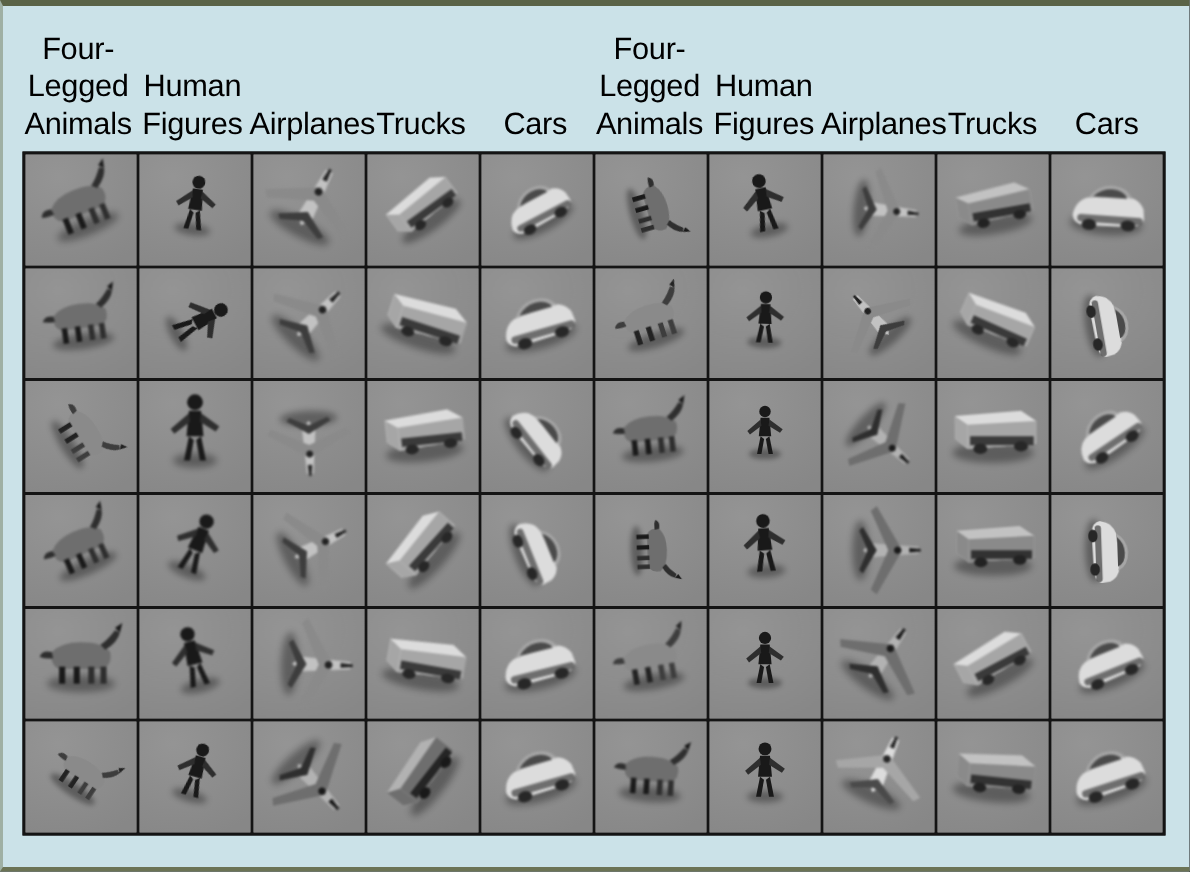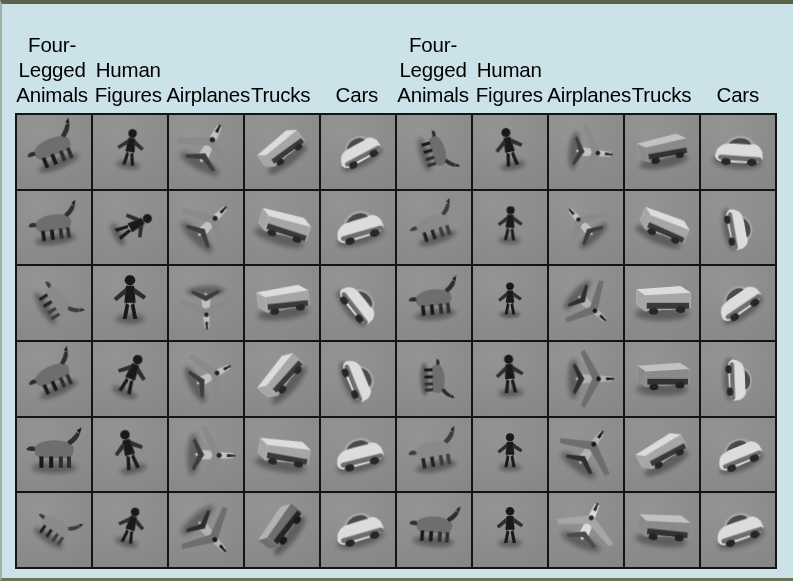--- a/index.html
+++ b/index.html
@@ -16,21 +16,21 @@
     background: #cbe2e8;
     border-top: 4px solid #5a6347;
     border-bottom: 3px solid #6b7355;
     border-left: 2px solid #9fb0a4;
     border-right: 0;
     position: relative;
   }
 
   #figure-wrap {
     position: absolute;
-    left: 0; top: 12px;
+    left: 0; top: 0;
     width: 791px;
     height: 500px;
   }
 
   
   #header-row {
     position: absolute;
     left: 12px;
     top: 12px;
     width: 763px;

